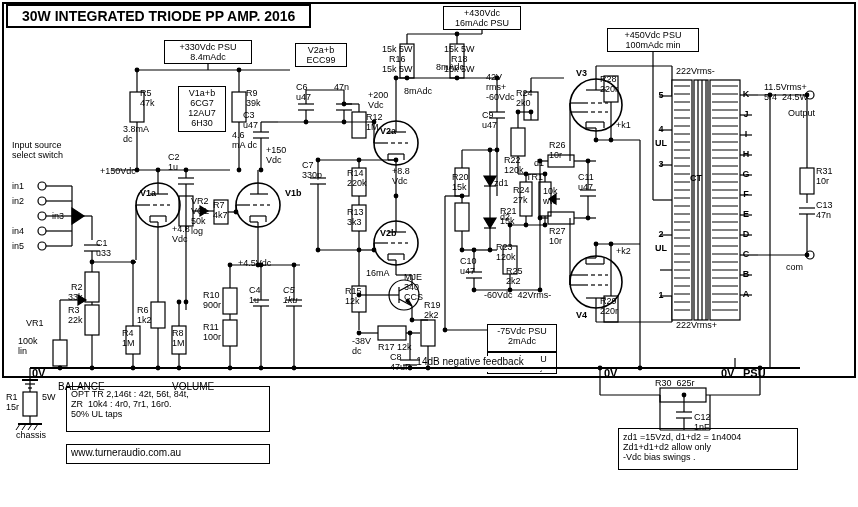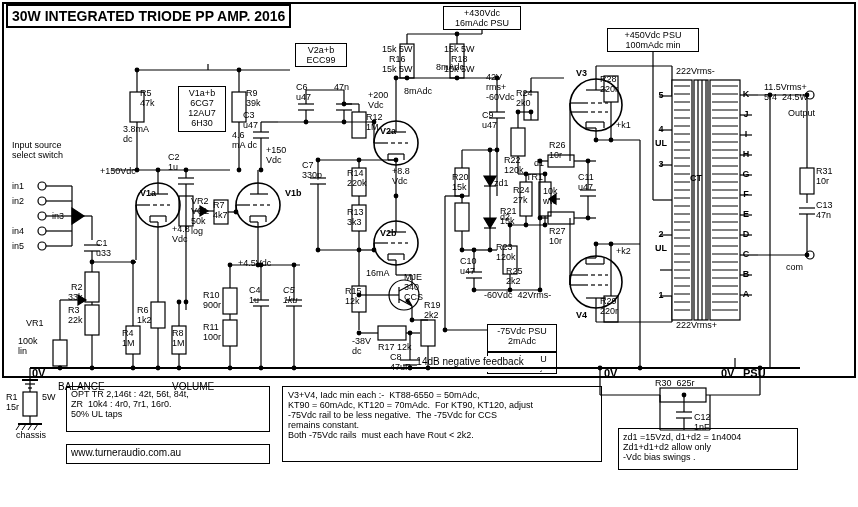--- a/index.html
+++ b/index.html
@@ -4,57 +4,54 @@
 <style>
   html,body{margin:0;padding:0;background:#fff;}
   #root{position:relative;width:858px;height:507px;background:#fff;
         font-family:"Liberation Sans",sans-serif;overflow:hidden;}
   .lbl{position:absolute;font-family:"Liberation Sans",sans-serif;
        font-size:9px;line-height:10px;color:#000;white-space:pre;}
   .lbl.c{text-align:center;}
   .bx{position:absolute;border:1px solid #000;background:#fff;box-sizing:border-box;
       font-size:9px;line-height:10px;text-align:center;white-space:pre;padding:1px 2px;}
   .title{position:absolute;border:2px solid #000;background:#fff;
-         font-weight:bold;font-size:14px;padding:2px 4px;white-space:pre;}
+         font-weight:bold;font-size:14px;padding:2px 14px;white-space:pre;}
   svg.ov{position:absolute;left:0;top:0;width:858px;height:507px;pointer-events:none;}
   .frame{position:absolute;border:2px solid #000;box-sizing:border-box;}
 </style>
 </head>
 <body>
 
 <div id="root">
 
   <div class="frame" style="left:2px;top:2px;width:854px;height:376px;"></div>
 
   <div class="title" style="left:6px;top:4px;">30W INTEGRATED TRIODE PP AMP. 2016</div>
 
+  <div class="bx" style="left:164px;top:40px;width:88px;height:24px;">+330Vdc PSU
+8.4mAdc</div>
   <div class="bx" style="left:443px;top:6px;width:78px;height:24px;">+430Vdc
 16mAdc PSU</div>
   <div class="bx" style="left:607px;top:28px;width:92px;height:24px;">+450Vdc PSU
 100mAdc min</div>
   <div class="bx" style="left:178px;top:86px;width:48px;height:46px;">V1a+b
 6CG7
 12AU7
 6H30</div>
   <div class="bx" style="left:295px;top:43px;width:52px;height:24px;">V2a+b
 ECC99</div>
   <div class="bx" style="left:487px;top:324px;width:70px;height:28px;">-75Vdc PSU
 2mAdc</div>
   <div class="bx" style="left:487px;top:352px;width:70px;height:22px;">-75Vdc PSU
 19.1mAdc</div>
 
   <div class="bx" style="left:66px;top:386px;width:204px;height:46px;text-align:left;padding:2px 4px;">OPT TR 2,146t : 42t, 56t, 84t,
 ZR  10k4 : 4r0, 7r1, 16r0.
 50% UL taps</div>
   <div class="bx" style="left:66px;top:444px;width:204px;height:20px;text-align:left;padding:3px 4px;font-size:10px;">www.turneraudio.com.au</div>
-  <div class="bx" style="left:282px;top:386px;width:320px;height:76px;text-align:left;padding:3px 5px;">V3+V4, Iadc min each :-  KT88-6550 = 50mAdc,
-KT90 = 60mAdc, KT120 = 70mAdc.  For KT90, KT120, adjust
--75Vdc rail to be less negative.  The -75Vdc for CCS
-remains constant.
-Both -75Vdc rails  must each have Rout &lt; 2k2.</div>
   <div class="bx" style="left:618px;top:428px;width:180px;height:42px;text-align:left;padding:3px 4px;">zd1 =15Vzd, d1+d2 = 1n4004
 Zd1+d1+d2 allow only
 -Vdc bias swings .</div>
   <div class="bx" style="left:400px;top:356px;width:140px;height:16px;border:none;font-size:10px;">14dB negative feedback</div>
 
   <svg class="ov" viewBox="0 0 858 507">
     <g stroke="#000" fill="none" stroke-width="1.2">
 
       <circle cx="42" cy="186" r="4"></circle>
       <circle cx="42" cy="201" r="4"></circle>

